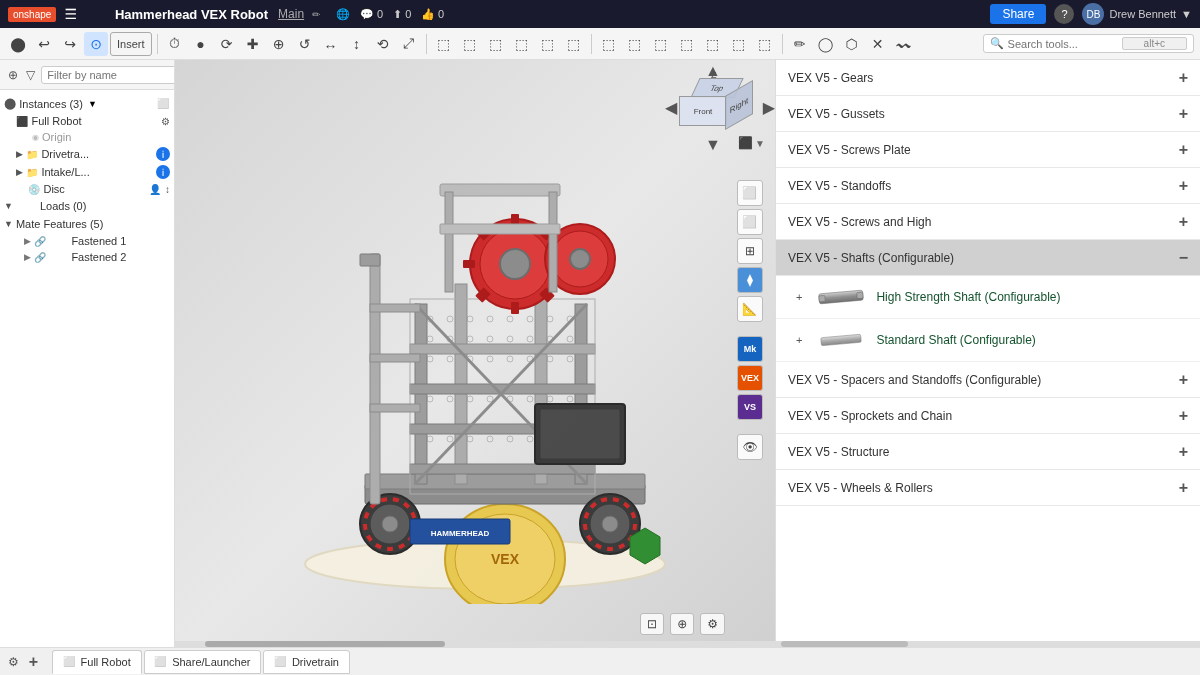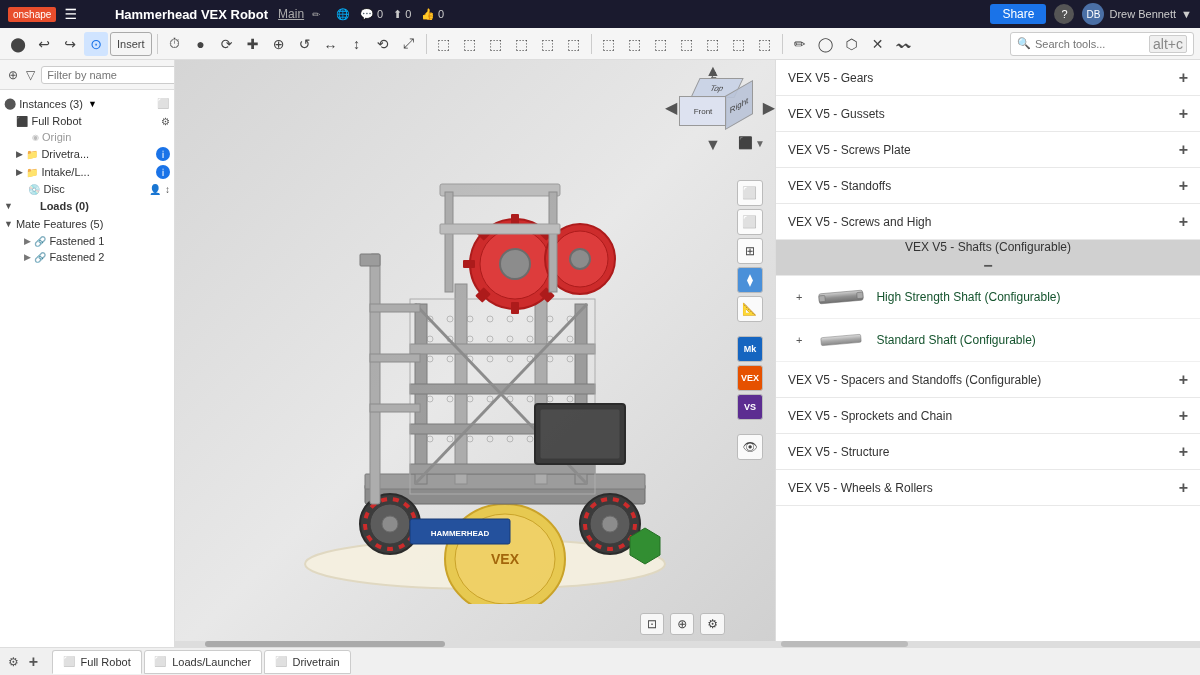--- a/index.html
+++ b/index.html
@@ -20,43 +20,43 @@
     .user-area { display: flex; align-items: center; gap: 5px; color: #ccc; font-size: 11px; cursor: pointer; }
     .avatar { width: 22px; height: 22px; border-radius: 50%; background: #4a6fa5; display: flex; align-items: center; justify-content: center; color: #fff; font-size: 10px; }
 
     
     .toolbar { display: flex; align-items: center; background: #f5f5f5; border-bottom: 1px solid #ddd; height: 32px; padding: 0 6px; gap: 2px; }
     .toolbar-btn { background: none; border: none; cursor: pointer; padding: 3px 4px; border-radius: 3px; font-size: 14px; color: #444; display: flex; align-items: center; justify-content: center; min-width: 24px; height: 24px; }
     .toolbar-btn.active { background: #d0e4ff; color: #1a73e8; }
     .toolbar-separator { width: 1px; background: #ccc; height: 20px; margin: 0 3px; }
     .search-tools { display: flex; align-items: center; border: 1px solid #ccc; border-radius: 3px; padding: 2px 6px; background: #fff; gap: 4px; margin-left: auto; }
     .search-tools input { border: none; outline: none; font-size: 11px; width: 110px; color: #333; }
-    .search-shortcut { font-size: 14px; color: #888; background: #f0f0f0; border: 1px solid #ccc; border-radius: 2px; padding: 0 3px; }
+    .search-shortcut { font-size: 10px; color: #888; background: #f0f0f0; border: 1px solid #ccc; border-radius: 2px; padding: 0 21px; }
 
     
     .main-layout { display: flex; height: calc(675px - 28px - 32px - 28px); }
 
     
     .left-sidebar { width: 175px; background: #fff; border-right: 1px solid #ddd; display: flex; flex-direction: column; overflow: hidden; }
     .sidebar-toolbar { display: flex; align-items: center; background: #f5f5f5; border-bottom: 1px solid #ddd; height: 30px; padding: 0 6px; gap: 4px; }
     .sidebar-toolbar-btn { background: none; border: none; cursor: pointer; padding: 2px; font-size: 12px; color: #555; }
     .filter-input { flex: 1; border: 1px solid #ccc; border-radius: 3px; padding: 2px 5px; font-size: 11px; outline: none; }
     .sidebar-content { flex: 1; overflow-y: auto; padding: 4px 0; }
     .sidebar-item { display: flex; align-items: center; padding: 2px 4px; cursor: pointer; gap: 3px; border-radius: 2px; }
     .sidebar-item .label { font-size: 11px; color: #333; flex: 1; }
     .section-header { display: flex; align-items: center; padding: 3px 4px; cursor: pointer; gap: 3px; }
     .section-header .label { font-size: 11px; color: #333; font-weight: 500; }
     .indent { padding-left: 16px; }
     .indent2 { padding-left: 28px; }
     .origin-item { display: flex; align-items: center; padding: 2px 4px 2px 32px; gap: 3px; }
     .origin-item .label { font-size: 11px; color: #999; }
     .loads-header { display: flex; align-items: center; padding: 3px 4px; cursor: pointer; gap: 3px; }
-    .loads-header .label { font-size: 11px; color: #333; font-weight: 700; padding-left: 24px; }
+    .loads-header .label { font-size: 11px; color: #333; font-weight: 400; padding-left: 24px; }
     .mate-item { display: flex; align-items: center; padding: 2px 4px 2px 24px; gap: 3px; cursor: pointer; }
-    .mate-item .label { font-size: 11px; color: #333; }
+    .mate-item .label { font-size: 11px; color: #333; margin-left: 22px; }
 
     
     .viewport { flex: 1; background: #e8e8e8; position: relative; overflow: hidden; }
     .viewport-bg { width: 100%; height: 100%; background: linear-gradient(135deg, #d5d5d5 0%, #e8e8e8 50%, #d0d0d0 100%); display: flex; align-items: center; justify-content: center; }
 
     
     .view-cube { position: absolute; top: 10px; right: 10px; width: 90px; height: 80px; }
 
     
     .viewport-bottom-btns { position: absolute; bottom: 8px; right: 16px; display: flex; gap: 6px; }
@@ -64,21 +64,21 @@
     .rfloat-btn { background: rgba(255,255,255,0.85); border: 1px solid #bbb; border-radius: 3px; padding: 3px; cursor: pointer; font-size: 12px; color: #444; width: 26px; height: 26px; display: flex; align-items: center; justify-content: center; }
     .rfloat-btn.active { background: #1a73e8; color: #fff; }
     .rfloat-btn.blue-bg { background: #1565c0; color: #fff; }
     .rfloat-btn.orange-bg { background: #e65100; color: #fff; font-size: 9px; font-weight: bold; }
     .rfloat-btn.vs-bg { background: #5c2d91; color: #fff; font-size: 9px; font-weight: bold; }
 
     
     .right-panel { width: 425px; background: #fff; border-left: 1px solid #ddd; display: flex; flex-direction: column; overflow: hidden; }
     .right-panel-list { flex: 1; overflow-y: auto; }
     .rp-item { display: flex; align-items: center; padding: 0 12px; height: 36px; border-bottom: 1px solid #e8e8e8; cursor: pointer; }
-    .rp-item.active { background: #e8e8e8; flex-direction: column; }
+    .rp-item.active { background: #e8e8e8; }
     .rp-item .rp-label { flex: 1; font-size: 12px; color: #333; }
     .rp-item .rp-add { font-size: 16px; color: #555; font-weight: bold; }
     .rp-item .rp-minus { font-size: 16px; color: #555; font-weight: bold; }
     .rp-sub-item { display: flex; align-items: center; padding: 6px 16px 6px 20px; border-bottom: 1px solid #f0f0f0; gap: 10px; cursor: pointer; }
     .rp-sub-icon { width: 50px; height: 30px; display: flex; align-items: center; justify-content: center; }
     .rp-sub-label { font-size: 12px; color: #14532d; flex: 1; }
     .shaft-icon { position: relative; }
     .add-indicator { font-size: 11px; color: #555; margin-right: 4px; }
 
     
@@ -527,21 +527,21 @@
     <button class="bottom-add">+</button>
   </div>
 
   <div class="tab active">
     <span class="tab-icon">⬜</span>
     <span>Full Robot</span>
   </div>
 
   <div class="tab">
     <span class="tab-icon">⬜</span>
-    <span>Loads/Launcher</span>
+    <span>Share/Launcher</span>
   </div>
 
   <div class="tab">
     <span class="tab-icon">⬜</span>
     <span>Drivetrain</span>
   </div>
 
   <div class="bottom-spacer"></div>
 </div>
 

